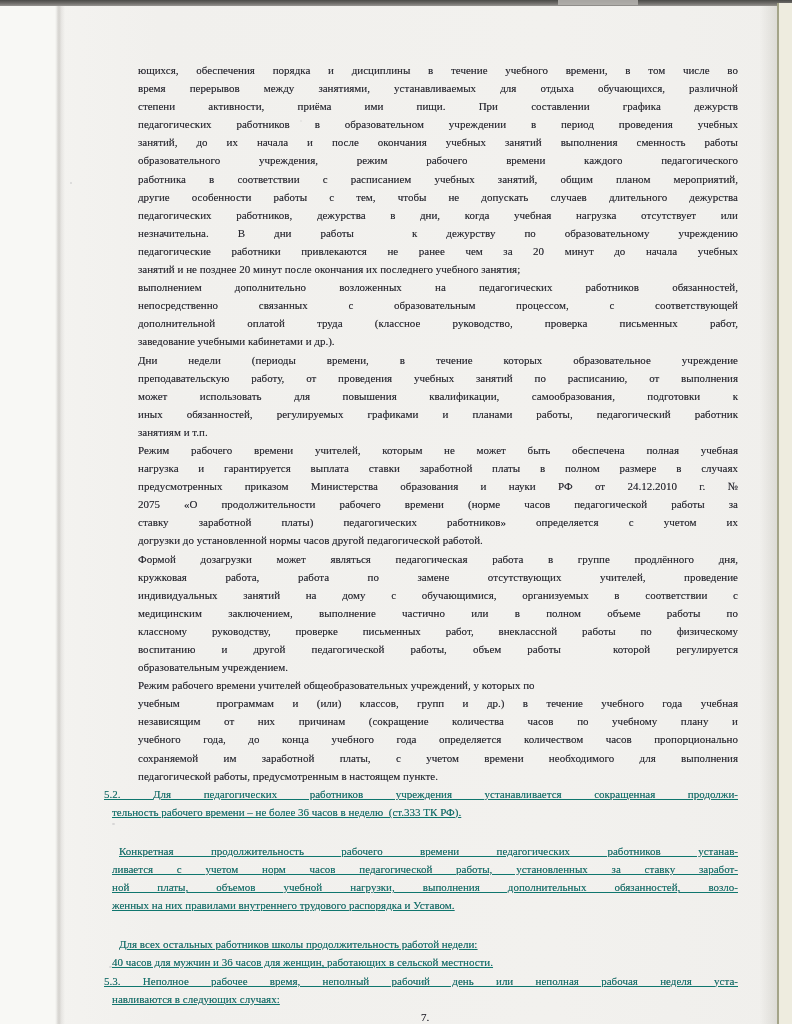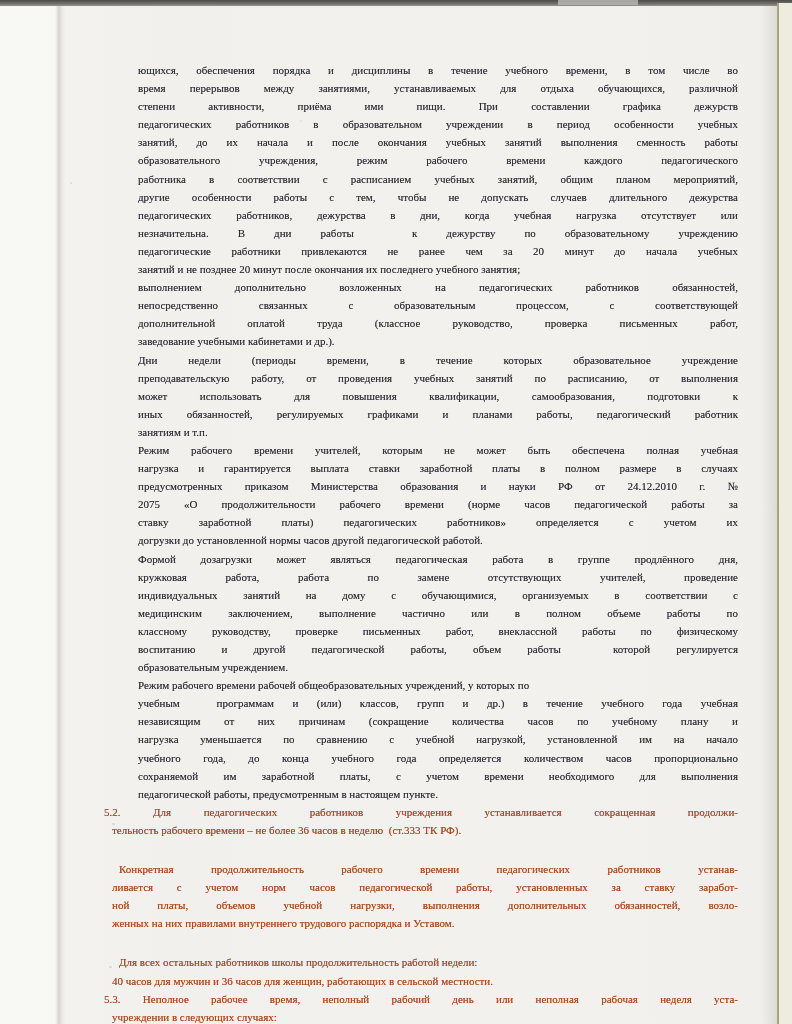--- a/index.html
+++ b/index.html
@@ -23,21 +23,21 @@
   
   .right-strip{position:absolute;left:777px;top:3px;width:15px;height:1021px;
     background:#eeecdf;border-left:2px solid #a4a489;}
   
   .textblock{
     position:absolute;left:138px;top:61px;width:600px;
     color:#2c2c33;font-size:11px;line-height:18.1px;
     text-shadow:0 0 0.6px rgba(44,44,58,0.55);
   }
   .section{display:block;}
-  .section.items{margin-left:-26px;color:#c2410c;}
+  .section.items{margin-left:-26px;color:#0f766e;text-decoration:underline;}
   .line{text-align:justify;white-space:normal;}
   .line.j{text-align-last:justify;}
   .para.indent .line.first{text-indent:7px;margin-top:21px;}
   .section.items .para.numbered .line.first{margin-left:-8px;}
   .num{white-space:pre;}
   .pagenum{margin-left:-26px;text-align:center;color:#2c2c33;}
   
   .speck{position:absolute;border-radius:50%;background:rgba(105,105,115,0.20);}
   .s1{left:70px;top:182px;width:2px;height:2px;}
   .s2{left:112px;top:823px;width:3px;height:2px;}
@@ -64,21 +64,21 @@
   <div class="speck s5"></div>
   <div class="speck s6"></div>
 
   <div class="textblock">
 
   <div class="section main">
         <div class="para">
           <div class="line j first">ющихся, обеспечения порядка и дисциплины в течение учебного времени, в том числе во</div>
           <div class="line j">время перерывов между занятиями, устанавливаемых для отдыха обучающихся, различной</div>
           <div class="line j">степени активности, приёма ими пищи. При составлении графика дежурств</div>
-          <div class="line j">педагогических работников в образовательном учреждении в период особенности учебных</div>
+          <div class="line j">педагогических работников в образовательном учреждении в период проведения учебных</div>
           <div class="line j">занятий, до их начала и после окончания учебных занятий выполнения сменность работы</div>
           <div class="line j">образовательного учреждения, режим рабочего времени каждого педагогического</div>
           <div class="line j">работника в соответствии с расписанием учебных занятий, общим планом мероприятий,</div>
           <div class="line j">другие особенности работы с тем, чтобы не допускать случаев длительного дежурства</div>
           <div class="line j">педагогических работников, дежурства в дни, когда учебная нагрузка отсутствует или</div>
           <div class="line j">незначительна. В дни работы&nbsp; к дежурству по образовательному учреждению</div>
           <div class="line j">педагогические работники привлекаются не ранее чем за 20 минут до начала учебных</div>
           <div class="line">занятий и не позднее 20 минут после окончания их последнего учебного занятия;</div>
         </div>
         <div class="para">
@@ -105,24 +105,23 @@
         <div class="para">
           <div class="line j first">Формой дозагрузки может являться педагогическая работа в группе продлённого дня,</div>
           <div class="line j">кружковая работа, работа по замене отсутствующих учителей, проведение</div>
           <div class="line j">индивидуальных занятий на дому с обучающимися, организуемых в соответствии с</div>
           <div class="line j">медицинским заключением, выполнение частично или в полном объеме работы по</div>
           <div class="line j">классному руководству, проверке письменных работ, внеклассной работы по физическому</div>
           <div class="line j">воспитанию и другой педагогической работы, объем работы&nbsp; которой регулируется</div>
           <div class="line">образовательным учреждением.</div>
         </div>
         <div class="para">
-          <div class="line first">Режим рабочего времени рабочей общеобразовательных учреждений, у которых по</div>
+          <div class="line first">Режим рабочего времени учителей общеобразовательных учреждений, у которых по</div>
           <div class="line j">учебным&nbsp; программам и (или) классов, групп и др.) в течение учебного года учебная</div>
           <div class="line j">независящим от них причинам (сокращение количества часов по учебному плану и</div>
-          <div class="line j">нагрузка уменьшается по сравнению с учебной нагрузкой, установленной им на начало</div>
           <div class="line j">учебного года, до конца учебного года определяется количеством часов пропорционально</div>
           <div class="line j">сохраняемой им заработной платы, с учетом времени необходимого для выполнения</div>
           <div class="line">педагогической работы, предусмотренным в настоящем пункте.</div>
         </div>
       </div>
       <div class="section items">
         <div class="para numbered">
           <div class="line j first"><span class="num">5.2. </span>Для педагогических работников учреждения устанавливается сокращенная продолжи-</div>
           <div class="line">тельность рабочего времени – не более 36 часов в неделю&nbsp; (ст.333 ТК РФ).</div>
         </div>
@@ -133,18 +132,18 @@
           <div class="line">женных на них правилами внутреннего трудового распорядка и Уставом.</div>
         </div>
         <div class="para indent">
           <div class="line first">Для всех остальных работников школы продолжительность работой недели:</div>
         </div>
         <div class="para">
           <div class="line first">40 часов для мужчин и 36 часов для женщин, работающих в сельской местности.</div>
         </div>
         <div class="para numbered">
           <div class="line j first"><span class="num">5.3. </span>Неполное рабочее время, неполный рабочий день или неполная рабочая неделя уста-</div>
-          <div class="line">учреждении в следующих случаях:</div>
+          <div class="line">навливаются в следующих случаях:</div>
         </div>
       </div>
       <div class="pagenum">7.</div>
     </div>
 </div>
 
 </body></html>

